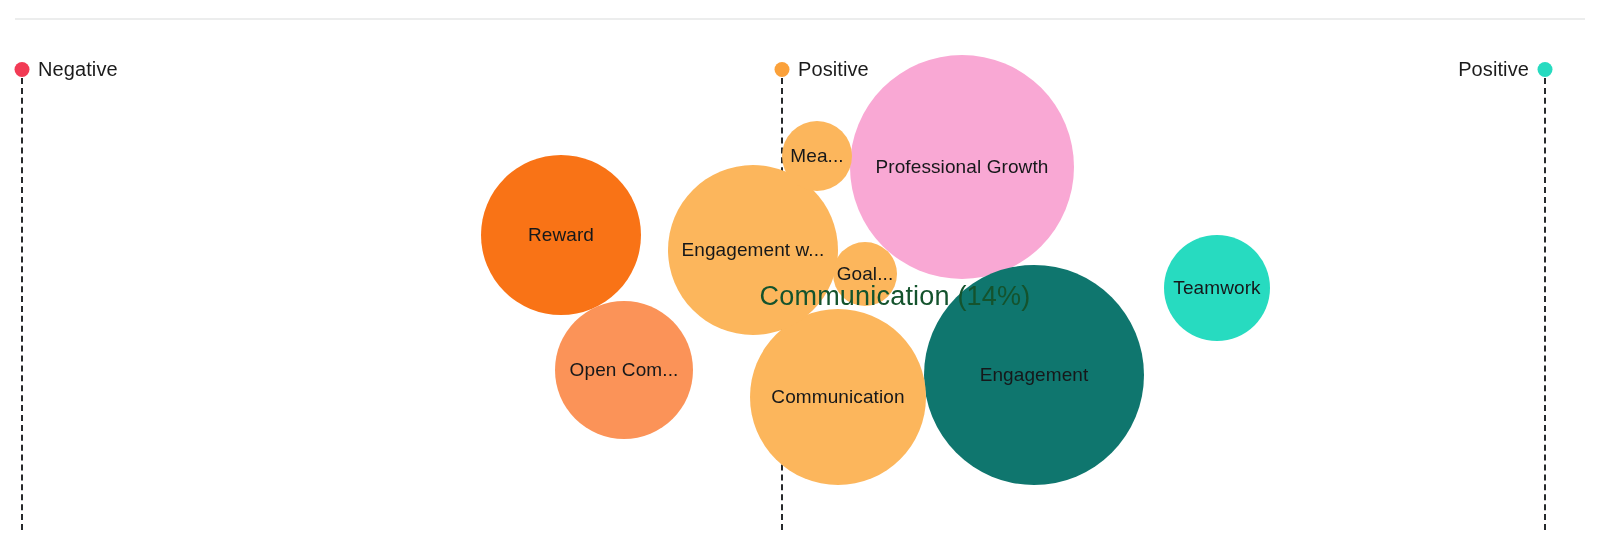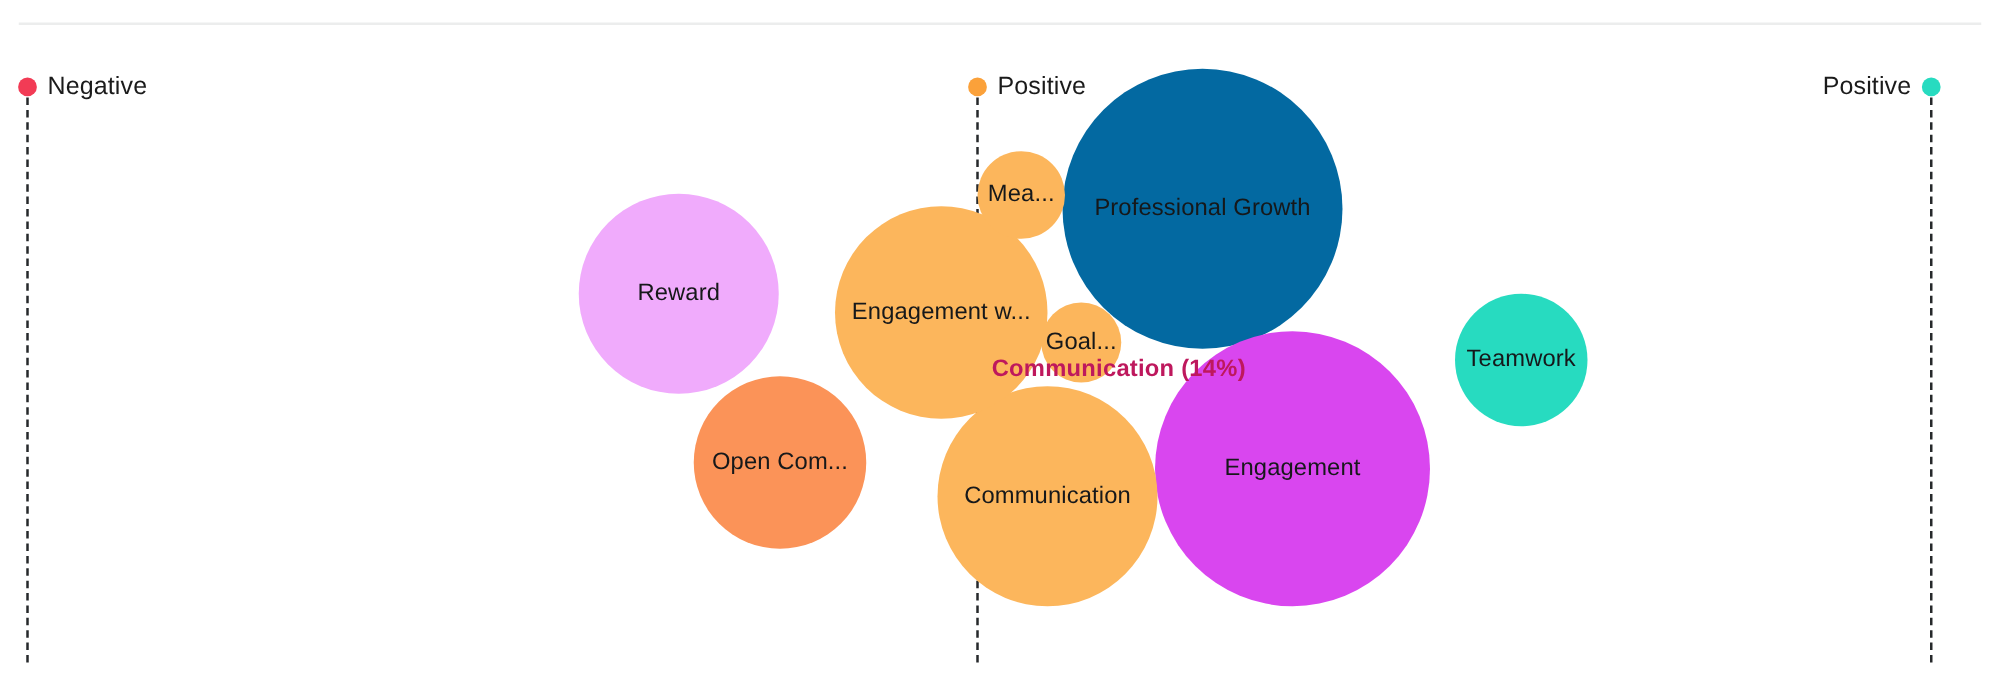--- a/index.html
+++ b/index.html
@@ -49,24 +49,23 @@
   }
   .bubble-label{
     font-size:19px;color:#16181a;white-space:nowrap;
     pointer-events:none;letter-spacing:.1px;
   }
   .bubble.sm .bubble-label{font-size:19px;}
 
   
   .hover-readout{
     position:absolute;
-    font-size:19px;color:#be185d;white-space:nowrap;
+    font-size:27px;color:#14532d;white-space:nowrap;
     letter-spacing:.2px;
     transform:translate(-50%,-50%);
-    font-weight:bold;
   }
 </style>
 </head>
 <body>
 
 <div id="stage">
 
   <div class="top-divider"></div>
 
   <div id="axis-layer">
@@ -80,33 +79,33 @@
         <div class="axis-label right-of">Positive</div>
         <div class="axis-line"></div>
       </div>
       <div class="axis-anchor" style="left: 1545px;">
         <div class="axis-dot" style="background: rgb(39, 219, 192);"></div>
         <div class="axis-label left-of">Positive</div>
         <div class="axis-line"></div>
       </div>
     </div>
   <div id="bubble-layer">
-      <div class="bubble" style="left: 850px; top: 55px; width: 224px; height: 224px; background: #0369a1;">
+      <div class="bubble" style="left: 850px; top: 55px; width: 224px; height: 224px; background: #f9a8d4;">
         <span class="bubble-label">Professional Growth</span>
       </div>
-      <div class="bubble" style="left: 924px; top: 265px; width: 220px; height: 220px; background: #d946ef;">
+      <div class="bubble" style="left: 924px; top: 265px; width: 220px; height: 220px; background: #0f766e;">
         <span class="bubble-label">Engagement</span>
       </div>
       <div class="bubble" style="left: 750px; top: 309px; width: 176px; height: 176px; background: rgb(252, 182, 92); text-align: center;">
         <span class="bubble-label">Communication</span>
       </div>
       <div class="bubble" style="left: 668px; top: 165px; width: 170px; height: 170px; background: rgb(252, 182, 92);">
         <span class="bubble-label">Engagement w...</span>
       </div>
-      <div class="bubble" style="left: 463px; top: 155px; width: 160px; height: 160px; background: #f0abfc;">
+      <div class="bubble" style="left: 481px; top: 155px; width: 160px; height: 160px; background: #f97316;">
         <span class="bubble-label">Reward</span>
       </div>
       <div class="bubble" style="left: 555px; top: 301px; width: 138px; height: 138px; background: rgb(251, 147, 88);">
         <span class="bubble-label">Open Com...</span>
       </div>
       <div class="bubble" style="left: 1164px; top: 235px; width: 106px; height: 106px; background: rgb(39, 219, 192);">
         <span class="bubble-label">Teamwork</span>
       </div>
       <div class="bubble sm" style="left: 782px; top: 121px; width: 70px; height: 70px; background: rgb(252, 182, 92);">
         <span class="bubble-label">Mea...</span>

